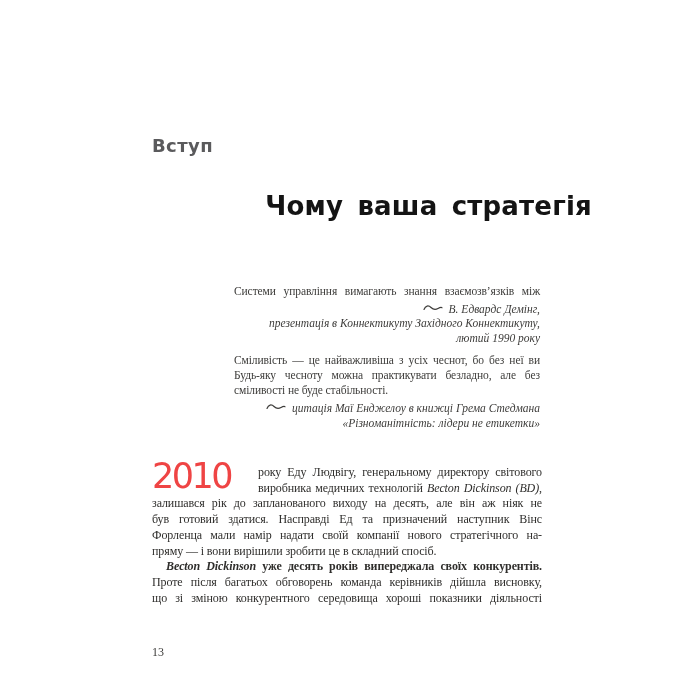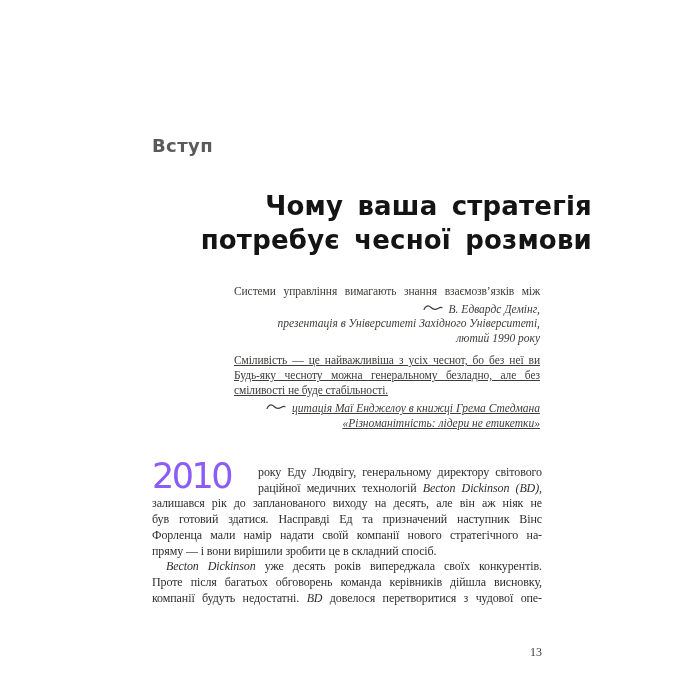--- a/index.html
+++ b/index.html
@@ -36,21 +36,21 @@
     text-align: right;
   }
   .t-line { white-space: nowrap; }
   .epigraphs {
     position: absolute;
     left: 234px;
     top: 284px;
     width: 306px;
     color: #3d3c3a;
   }
-  .ep + .ep { margin-top: 8px; text-decoration: underline; }
+  .ep + .ep { margin-top: 8px; }
   .q-line {
     font-size: 11.5px;
     line-height: 15.2px;
     letter-spacing: -0.1px;
   }
   .q-line.j { text-align: justify; text-align-last: justify; }
   .attr { margin-top: 3px; }
   .attr-line {
     font-size: 11.5px;
     line-height: 14.2px;
@@ -72,85 +72,84 @@
     color: #2f2e2c;
   }
   .dropcap {
     position: absolute;
     left: 0;
     top: -6px;
     font-family: "DejaVu Sans", sans-serif;
     font-size: 35px;
     line-height: 35px;
     letter-spacing: -2.5px;
-    color: #8b5cf6;
+    color: #ef4444;
   }
   .b-line {
     font-size: 12px;
     line-height: 15.7px;
     letter-spacing: -0.1px;
   }
   .b-line.j { text-align: justify; text-align-last: justify; }
   .b-line.beside { margin-left: 106px; }
-  .b-line.indent { text-indent: 14px; }
+  .b-line.indent { text-indent: 14px; font-weight: bold; }
   .it { font-style: italic; }
   .pageno {
     position: absolute;
     left: 152px;
     top: 645px;
     width: 390px;
-    text-align: right;
+    text-align: left;
     font-size: 12px;
     color: #3b3a38;
   }
 </style>
 </head>
 <body>
 
 <div class="page">
   <div class="kicker">Вступ</div>
 
   <div class="title">
     <div class="t-line">Чому ваша стратегія</div>
-    <div class="t-line">потребує чесної розмови</div>
   </div>
 
   <div class="epigraphs" id="epigraphs">
       <div class="ep">
         <div class="q-line j">Системи управління вимагають знання взаємозв’язків між</div>
         <div class="attr">
           <div class="attr-line"><svg width="20" height="8" viewBox="0 0 20 8" class="orn-icon">
               <path d="M1,5.5 C2.5,1.5 5.5,1 8,3.5 C10,5.5 12.5,6 15,4.5 C17,3.3 18.5,3 19,3.8" fill="none" stroke="#3d3c3a" stroke-width="1.2" stroke-linecap="round"></path>
             </svg>В. Едвардс Демінг,</div>
-          <div class="attr-line">презентація в Університеті Західного Університеті,</div>
+          <div class="attr-line">презентація в Коннектикуту Західного Коннектикуту,</div>
           <div class="attr-line">лютий 1990 року</div>
         </div>
       </div>
       <div class="ep">
         <div class="q-line j">Сміливість — це найважливіша з усіх чеснот, бо без неї ви</div>
-        <div class="q-line j">Будь-яку чесноту можна генеральному безладно, але без</div>
+        <div class="q-line j">Будь-яку чесноту можна практикувати безладно, але без</div>
         <div class="q-line">сміливості не буде стабільності.</div>
         <div class="attr">
           <div class="attr-line"><svg width="20" height="8" viewBox="0 0 20 8" class="orn-icon">
               <path d="M1,5.5 C2.5,1.5 5.5,1 8,3.5 C10,5.5 12.5,6 15,4.5 C17,3.3 18.5,3 19,3.8" fill="none" stroke="#3d3c3a" stroke-width="1.2" stroke-linecap="round"></path>
             </svg>цитація Маї Енджелоу в книжці Грема Стедмана</div>
           <div class="attr-line">«Різноманітність: лідери не етикетки»</div>
         </div>
       </div>
     </div>
 
   <div class="body-text">
     <div class="dropcap">2010</div>
     <div id="body-lines">
         <div class="b-line j beside"><span>року Еду Людвігу, генеральному директору світового</span></div>
-        <div class="b-line j beside"><span>раційної медичних технологій </span><span class="it">Becton Dickinson (BD)</span><span>,</span></div>
+        <div class="b-line j beside"><span>виробника медичних технологій </span><span class="it">Becton Dickinson (BD)</span><span>,</span></div>
         <div class="b-line j"><span>залишався рік до запланованого виходу на десять, але він аж ніяк не</span></div>
         <div class="b-line j"><span>був готовий здатися. Насправді Ед та призначений наступник Вінс</span></div>
         <div class="b-line j"><span>Форленца мали намір надати своїй компанії нового стратегічного на-</span></div>
         <div class="b-line"><span>пряму — і вони вирішили зробити це в складний спосіб.</span></div>
         <div class="b-line j indent"><span class="it">Becton Dickinson</span><span> уже десять років випереджала своїх конкурентів.</span></div>
         <div class="b-line j"><span>Проте після багатьох обговорень команда керівників дійшла висновку,</span></div>
-        <div class="b-line j"><span>компанії будуть недостатні. </span><span class="it">BD</span><span> довелося перетворитися з чудової опе-</span></div>
+        <div class="b-line j"><span>що зі зміною конкурентного середовища хороші показники діяльності</span></div>
       </div>
   </div>
 
   <div class="pageno">13</div>
 </div>
 
 </body></html>

